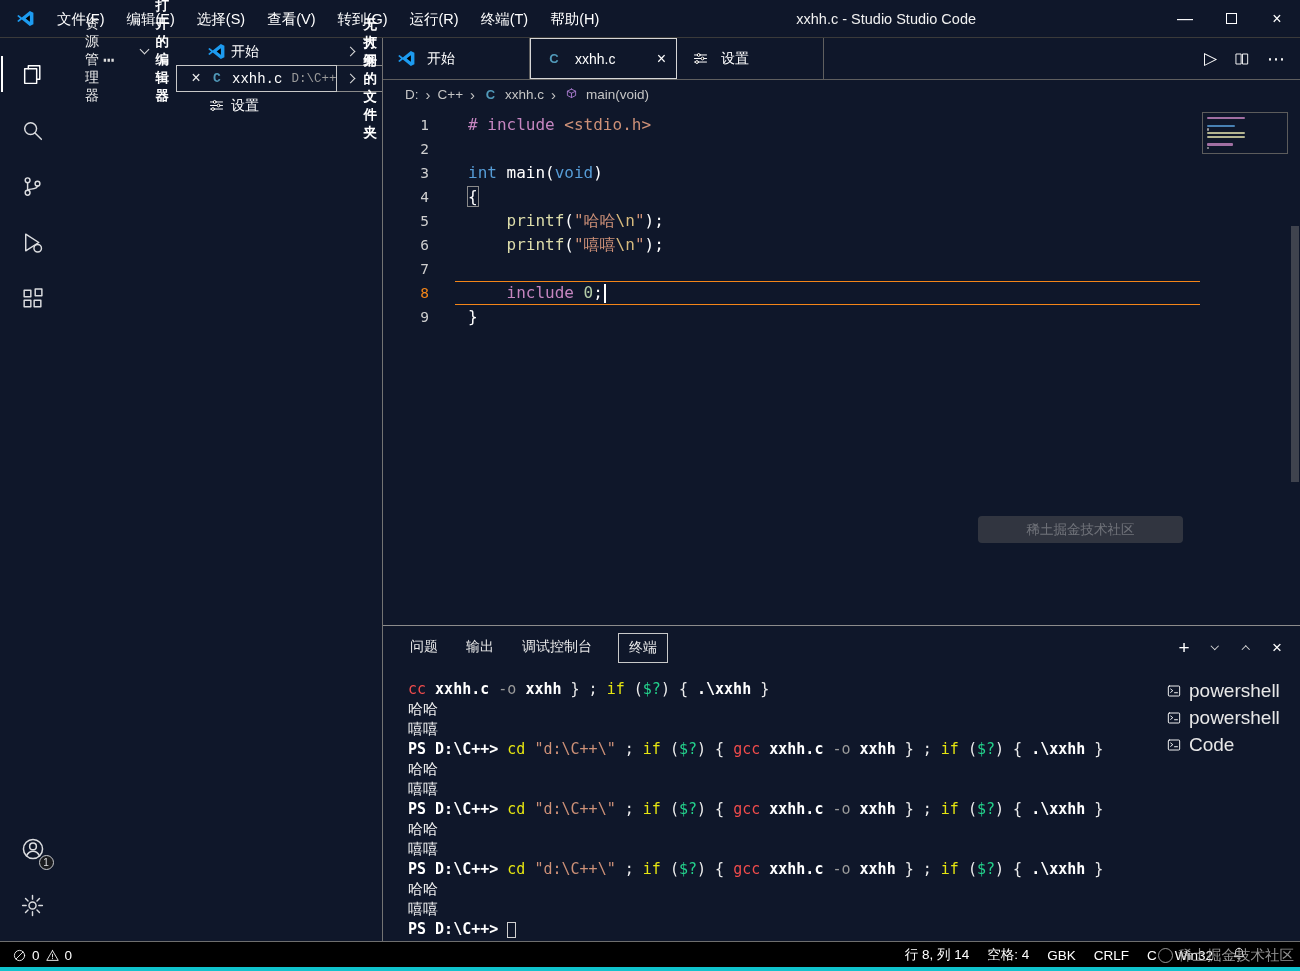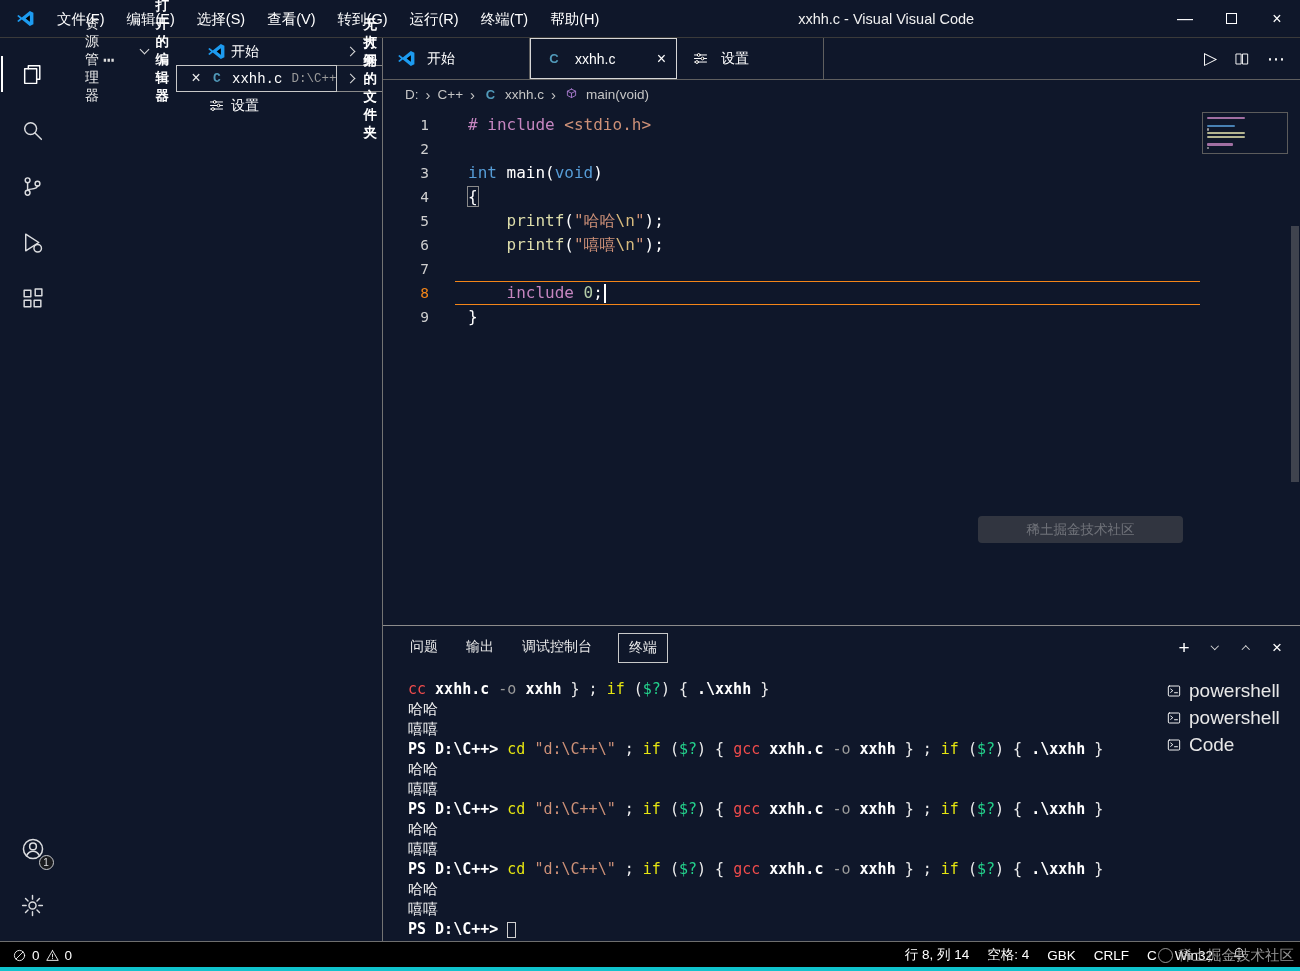--- a/index.html
+++ b/index.html
@@ -121,21 +121,21 @@
     <nav class="menubar" id="menubar">
         <span class="menu-item">文件(F)</span>
         <span class="menu-item">编辑(E)</span>
         <span class="menu-item">选择(S)</span>
         <span class="menu-item">查看(V)</span>
         <span class="menu-item">转到(G)</span>
         <span class="menu-item">运行(R)</span>
         <span class="menu-item">终端(T)</span>
         <span class="menu-item">帮助(H)</span>
       </nav>
-    <div class="window-title">xxhh.c - Visual Visual Code</div>
+    <div class="window-title">xxhh.c - Studio Studio Code</div>
     <div class="win-controls">
       <span class="win-btn">—</span>
       <span class="win-btn">
           <i class="maxbox"></i>
         </span>
       <span class="win-btn">×</span>
     </div>
   </div>
 
   <div class="main">

